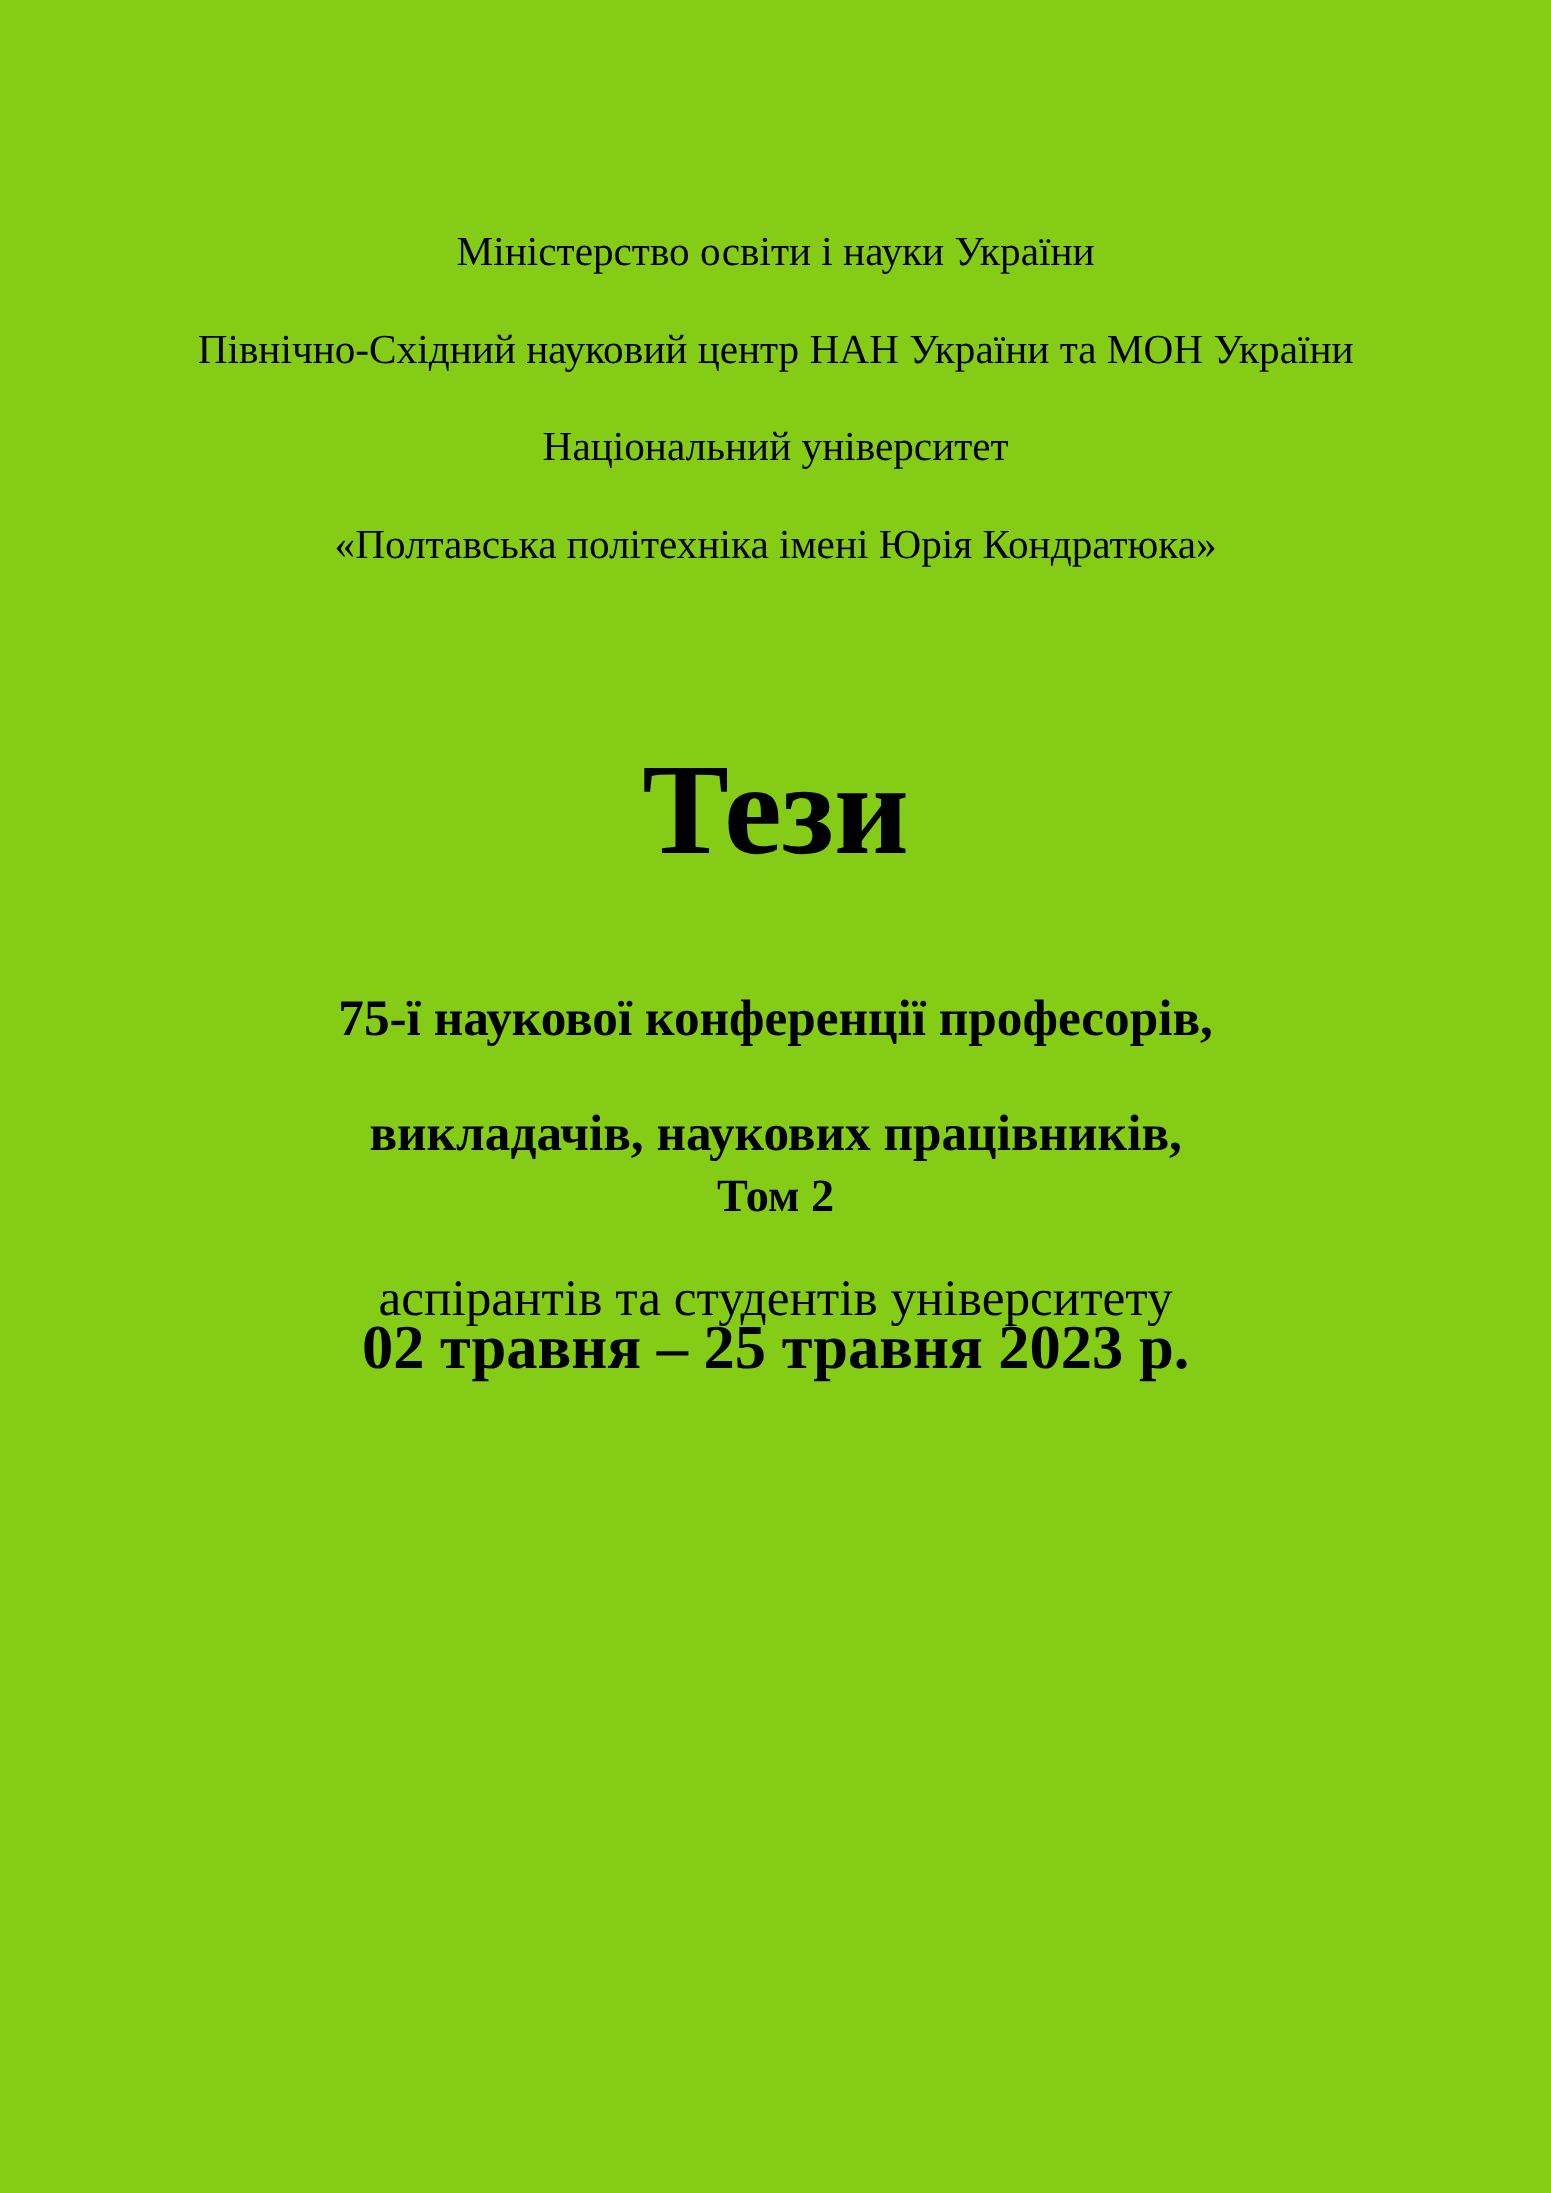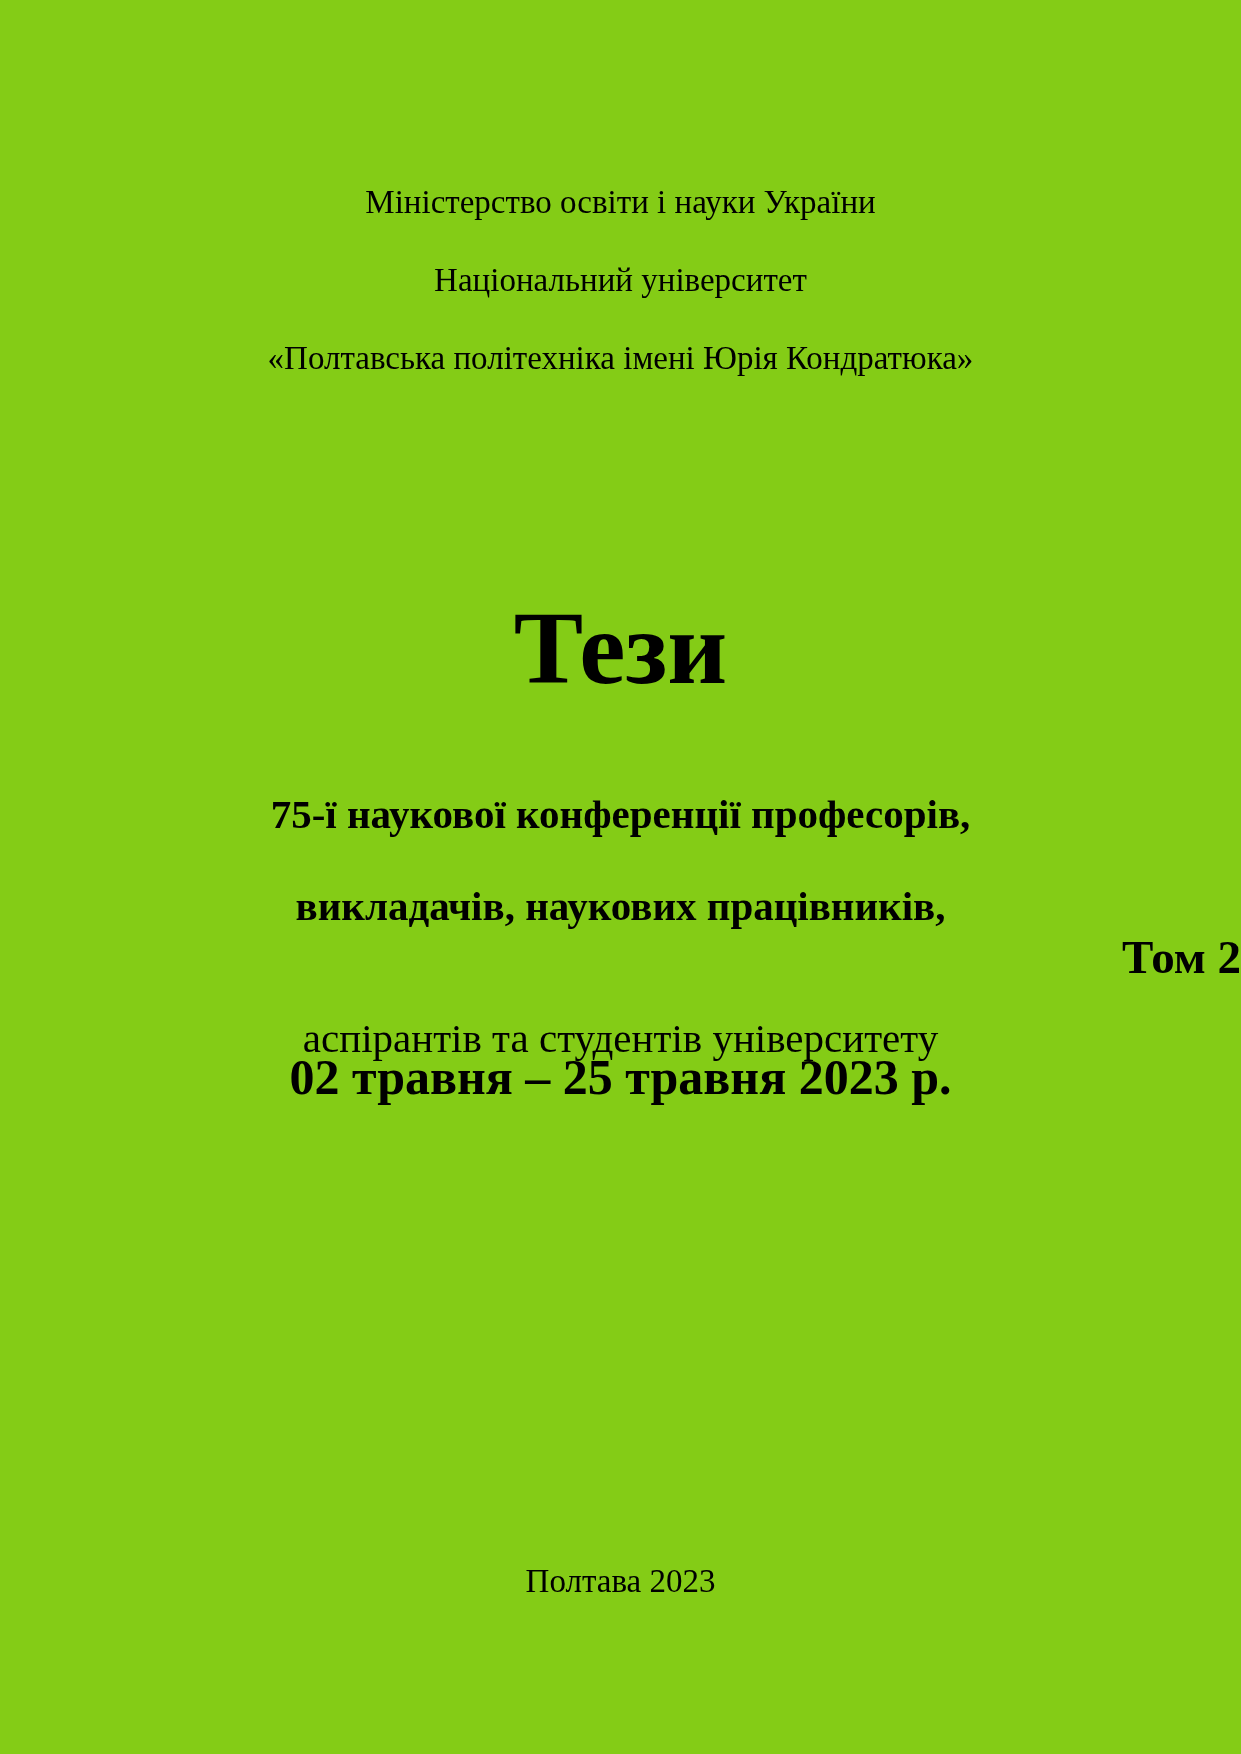--- a/index.html
+++ b/index.html
@@ -43,24 +43,23 @@
   }
   .subtitle-block .bold-line {
     font-weight: 700;
   }
   .subtitle-block .regular-line {
     font-weight: 400;
     margin-top: 40px;
   }
   .volume-block {
     top: 937px;
-    font-size: 47px;
+    font-size: 37px;
     line-height: 41px;
     font-weight: 700;
-    text-align: right;
   }
   .dates-block {
     top: 1057px;
     font-size: 50px;
     line-height: 41px;
     font-weight: 700;
   }
   .footer-block {
     top: 1565px;
     font-size: 33px;
@@ -68,31 +67,31 @@
     font-weight: 400;
   }
 </style>
 </head>
 <body>
 
 <div class="page">
 
   <div class="block header-block">
     <div>Міністерство освіти і науки України</div>
+    <div>Північно-Східний науковий центр НАН України та МОН України</div>
     <div>Національний університет</div>
     <div>«Полтавська політехніка імені Юрія Кондратюка»</div>
   </div>
 
   <div class="block title-block">Тези</div>
 
   <div class="block subtitle-block">
     <div class="bold-line">75-ї наукової конференції професорів,</div>
     <div class="bold-line">викладачів, наукових працівників,</div>
     <div class="regular-line">аспірантів та студентів університету</div>
   </div>
 
   <div class="block volume-block">Том 2</div>
 
   <div class="block dates-block">02 травня – 25 травня 2023 р.</div>
 
-  <div class="block footer-block">Полтава 2023</div>
 
 </div>
 
 </body></html>

